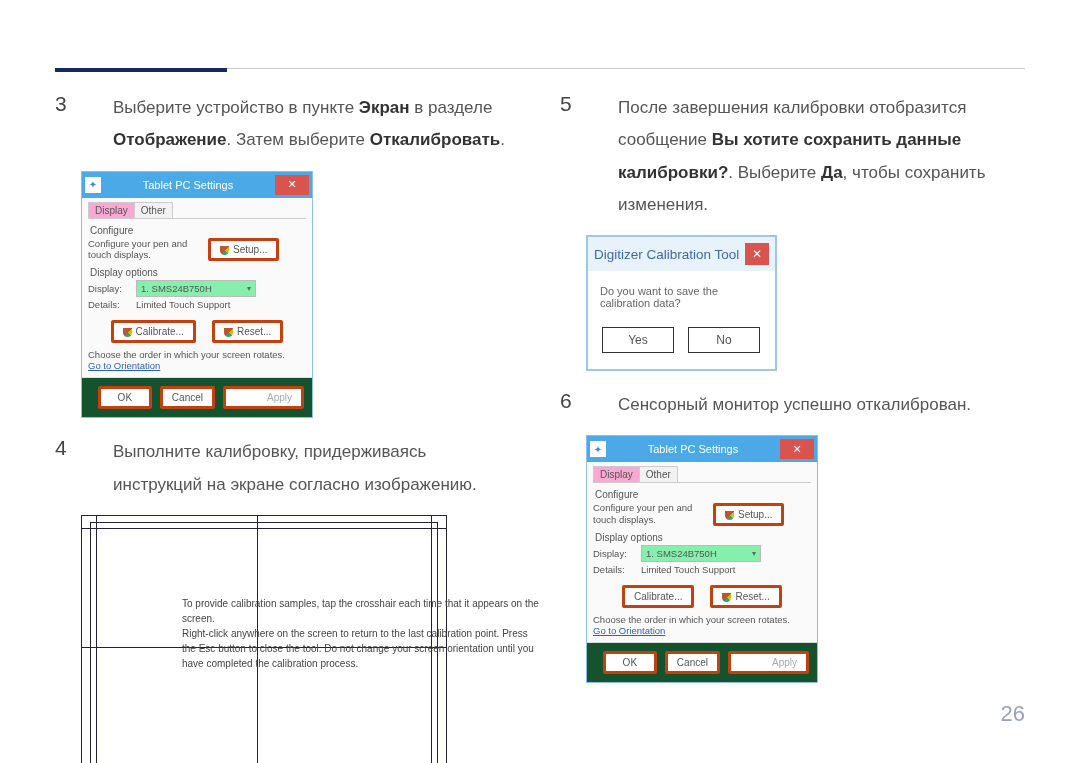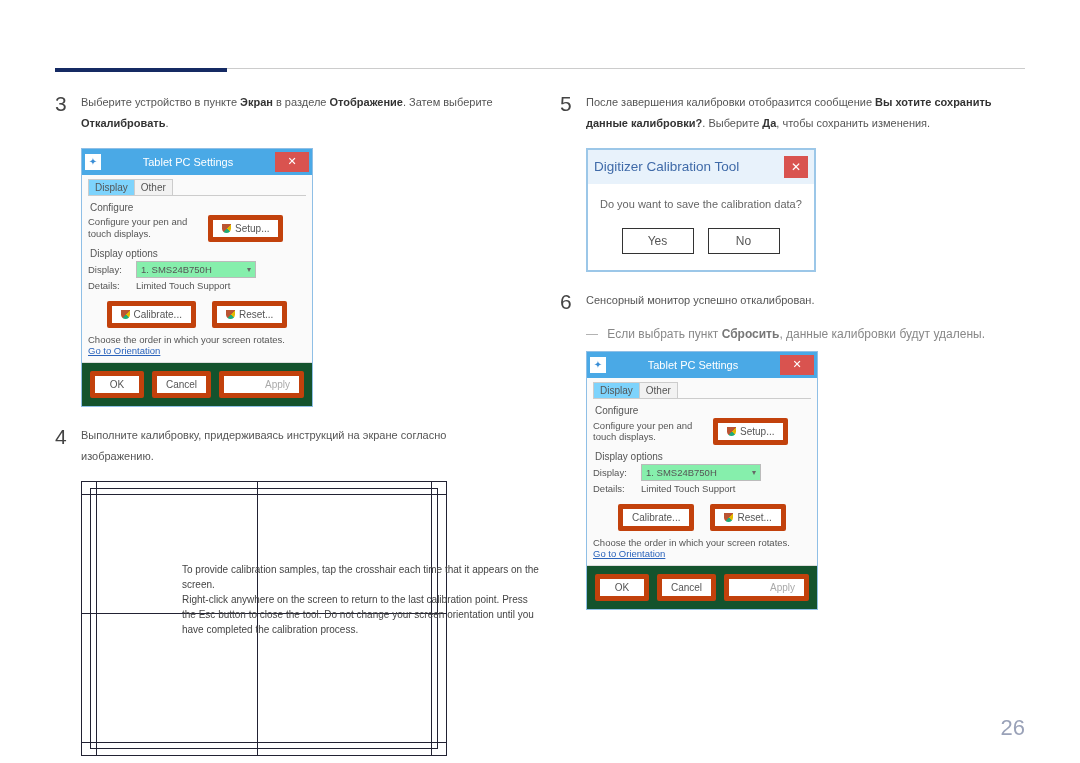--- a/index.html
+++ b/index.html
@@ -3,43 +3,43 @@
 <meta charset="utf-8">
 <style>
   * { box-sizing: border-box; margin: 0; padding: 0; }
   body { width: 1080px; height: 763px; font-family: Arial, sans-serif; background: #fff; color: #333; position: relative; }
   .page-rule { position: absolute; top: 68px; left: 55px; right: 55px; height: 1px; background: #ccc; }
   .accent-rule { position: absolute; top: 68px; left: 55px; width: 172px; height: 4px; background: #152a63; }
   .columns { display: flex; position: absolute; top: 92px; left: 55px; right: 55px; bottom: 50px; gap: 40px; }
   .col { flex: 1; }
   .step { display: flex; margin-bottom: 14px; }
   .step-num { font-size: 21px; font-weight: 400; color: #444; width: 26px; flex: 0 0 26px; line-height: 1.1; }
-  .step-text { font-size: 11px; color: #555; line-height: 1.9; }
+  .step-text { font-size: 17px; color: #555; line-height: 1.9; margin-left: 32px; }
   .step-text b { color: #333; }
   .figure { margin-left: 26px; margin-bottom: 18px; }
   .note { font-size: 12px; color: #888; margin: 8px 0 10px 26px; }
   .note::before { content: "―"; color: #aaa; margin-right: 6px; }
   .note b { color: #777; }
-  .page-num { position: absolute; right: 55px; bottom: 22px; font-size: 22px; color: #9aa2b8; }
+  .page-num { position: absolute; right: 55px; bottom: 36px; font-size: 22px; color: #9aa2b8; }
 
   
   .win { border: 1px solid #8fbfe6; width: 232px; font-size: 10px; color: #555; }
   .win-title { background: #4aa9e6; display: flex; align-items: center; height: 26px; position: relative; }
   .win-title .icon-sq { width: 16px; height: 16px; background: #fff; margin-left: 3px; display: flex; align-items: center; justify-content: center; font-size: 10px; color: #3a8ed6; }
   .win-title .ttxt { flex: 1; text-align: center; color: #fff; font-size: 11px; }
   .win-title .close { width: 34px; height: 20px; background: #d9534f; color: #fff; display: flex; align-items: center; justify-content: center; margin-right: 3px; font-size: 11px; }
   .win-body { background: #fafafa; padding: 4px 6px 6px 6px; }
   .tabs { display: flex; gap: 0; font-size: 10px; border-bottom: 1px solid #ccc; }
-  .tab { padding: 2px 6px; border: 1px solid #ccc; border-bottom: none; background: #7dd3fc; margin-right: -1px; }
+  .tab { padding: 2px 6px; border: 1px solid #ccc; border-bottom: none; background: #f9a8d4; margin-right: -1px; }
   .tab.inactive { background: #f2f2f2; }
   .section-label { margin: 6px 0 2px 2px; font-size: 10px; }
   .row { display: flex; align-items: center; margin: 2px 0; }
   .row .lbl { width: 48px; font-size: 9.5px; color: #555; }
   .row .lbl.wide { width: 120px; line-height: 1.25; }
-  .btn { border: 5px solid #c2410c; background: #fff; padding: 3px 9px; font-size: 10px; border-radius: 2px; display: inline-flex; align-items: center; gap: 4px; }
+  .btn { border: 3px solid #c2410c; background: #fff; padding: 3px 9px; font-size: 10px; border-radius: 2px; display: inline-flex; align-items: flex-end; gap: 4px; }
   .shield { width: 9px; height: 9px; display: inline-block; background:
     linear-gradient(135deg,#b53 0 50%,transparent 0),
     linear-gradient(45deg,#2a7 0 50%,transparent 0),
     linear-gradient(-45deg,#e3b800 0 50%,transparent 0),
     linear-gradient(-135deg,#27c 0 50%,transparent 0);
     border-radius: 0 0 50% 50%; }
   .select { border: 1px solid #bbb; background: #86efac; padding: 2px 4px; font-size: 9.5px; width: 120px; display: flex; justify-content: space-between; align-items: center; }
   .select .caret { font-size: 8px; color: #666; }
   .detail-text { font-size: 9.5px; color: #555; }
   .actions { display: flex; justify-content: center; gap: 16px; margin: 10px 0 6px 0; }
@@ -49,21 +49,21 @@
   .footer-btns .btn { min-width: 54px; justify-content: center; }
   .footer-btns .btn.disabled { color: #aaa; padding-left: 41px; }
 
   
   .calib { width: 366px; height: 275px; border: 1.3px solid #223; position: relative; background: #fff; }
   .calib .line { position: absolute; background: #223; }
   .calib .outer { border: 1px solid #223; position: absolute; }
   .calib .txt { position: absolute; font-size: 10px; color: #444; line-height: 1.5; width: 360px; left: 100px; top: 80px; }
 
   
-  .dlg { width: 230px; border: 2px solid #9cc7e8; background: #fff; }
+  .dlg { width: 191px; border: 2px solid #9cc7e8; background: #fff; }
   .dlg-title { display: flex; align-items: center; background: #e8f2fb; height: 34px; padding: 0 6px; }
   .dlg-title .dt { flex: 1; color: #3f6aa8; font-size: 13.5px; }
   .dlg-title .close { width: 24px; height: 22px; background: #d9534f; color: #fff; display: flex; align-items: center; justify-content: center; font-size: 12px; }
   .dlg-body { padding: 14px 12px 18px 12px; font-size: 11px; color: #666; }
   .dlg-btns { display: flex; justify-content: center; gap: 15px; padding: 0 0 16px 0; }
   .dlg-btns .btn2 { width: 72px; height: 26px; border: 1px solid #333; display: flex; align-items: center; justify-content: center; font-size: 12px; color: #555; margin-left: -1px; }
 </style>
 </head>
 <body>
 
@@ -178,23 +178,20 @@
           <div class="btn2">No</div>
         </div>
       </div>
     </div>
 
     <div class="step">
       <div class="step-num">6</div>
       <div class="step-text">Сенсорный монитор успешно откалиброван.</div>
     </div>
 
-    <div class="note">
-      <span>Если выбрать пункт </span><b>Сбросить</b><span>, данные калибровки будут удалены.</span>
-    </div>
 
     <div class="figure">
       <div class="win">
         <div class="win-title">
           <span class="icon-sq">✦</span>
           <span class="ttxt">Tablet PC Settings</span>
           <span class="close">✕</span>
         </div>
         <div class="win-body">
           <div class="tabs">

